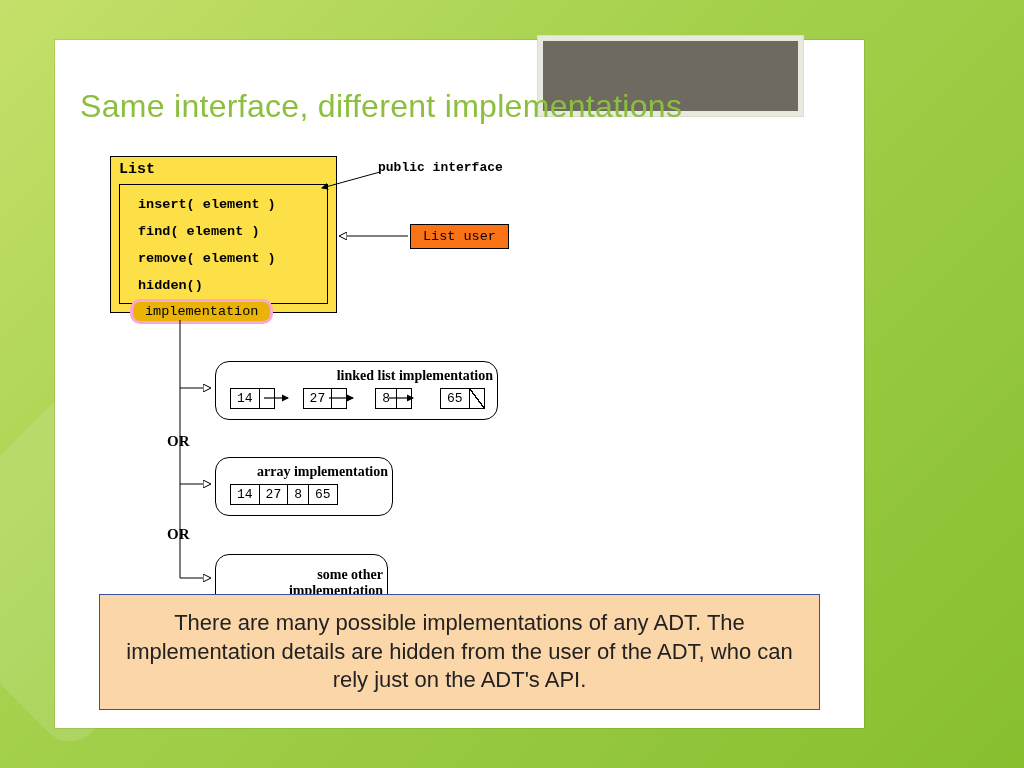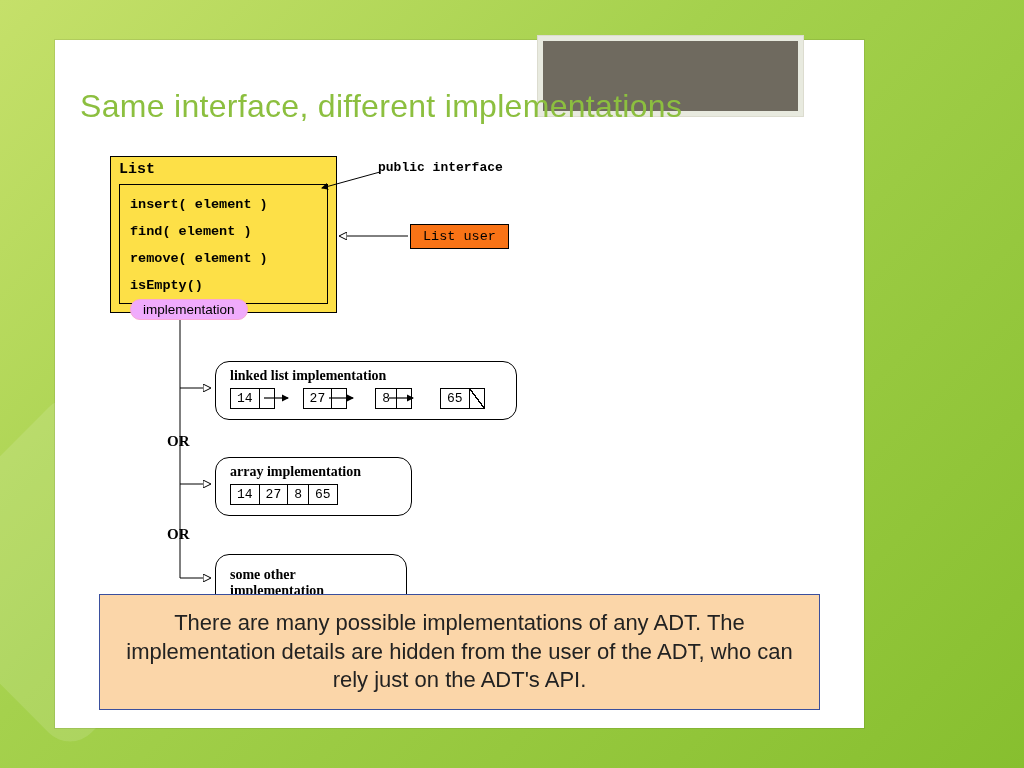--- a/index.html
+++ b/index.html
@@ -80,57 +80,58 @@
   }
   .list-title {
     font-weight: bold;
     font-size: 15px;
     padding: 4px 8px 6px 8px;
   }
   .list-inner {
     position: relative;
     margin: 0 8px 8px 8px;
     border: 1px solid #000;
-    padding: 6px 10px 4px 10px;
+    padding: 6px 10px 4px 18px;
     font-size: 13.5px;
     font-weight: bold;
     line-height: 2.0;
   }
   .impl-lozenge {
     position: absolute;
     left: 50px;
     top: 143px;
     padding: 2px 12px;
-    border: 1px solid #f9a8d4;
+    border: 3px solid #f9a8d4;
     border-radius: 10px;
-    font-family: Liberation Sans, sans-serif;
+    font-family: Liberation Mono, monospace;
     font-size: 13.5px;
-    background: #f0abfc;
+    background: #eab308;
   }
   .mini-label {
     position: absolute;
     font-family: "Courier New", monospace;
     font-weight: bold;
     font-size: 13px;
   }
   .mini-box {
     position: absolute;
     border: 1px solid #000;
     padding: 4px 12px;
     font-family: "Courier New", monospace;
     font-size: 13.5px;
     background: #f97316;
   }
   .impl-round {
     position: absolute;
     border: 1px solid #000;
     border-radius: 14px;
     background: #fff;
-    padding: 6px 23px 10px 12px;
+    padding: 6px 4px 10px 12px;
     font-family: "Times New Roman", serif;
+    text-align: right;
   }
   .impl-round .impl-title {
     font-weight: bold;
     font-size: 14px;
     margin-bottom: 4px;
     padding-left: 2px;
   }
   .node-row {
     display: flex;
     gap: 28px;
@@ -204,21 +205,21 @@
     <div class="title">Same interface, different implementations</div>
 
     <div class="diagram">
 
       <div class="list-box">
         <div class="list-title">List</div>
         <div class="list-inner">
           <div>insert( element )</div>
           <div>find( element )</div>
           <div>remove( element )</div>
-          <div>isEmpty()</div>
+          <div>hidden()</div>
         </div>
       </div>
 
       <div class="impl-lozenge">implementation</div>
 
       <div class="mini-label" style="left:298px; top:4px;">public interface</div>
 
       <div class="mini-box" style="left:330px; top:68px;">List user</div>
 
       <div class="impl-round" style="left:135px; top:205px; width:265px;">

